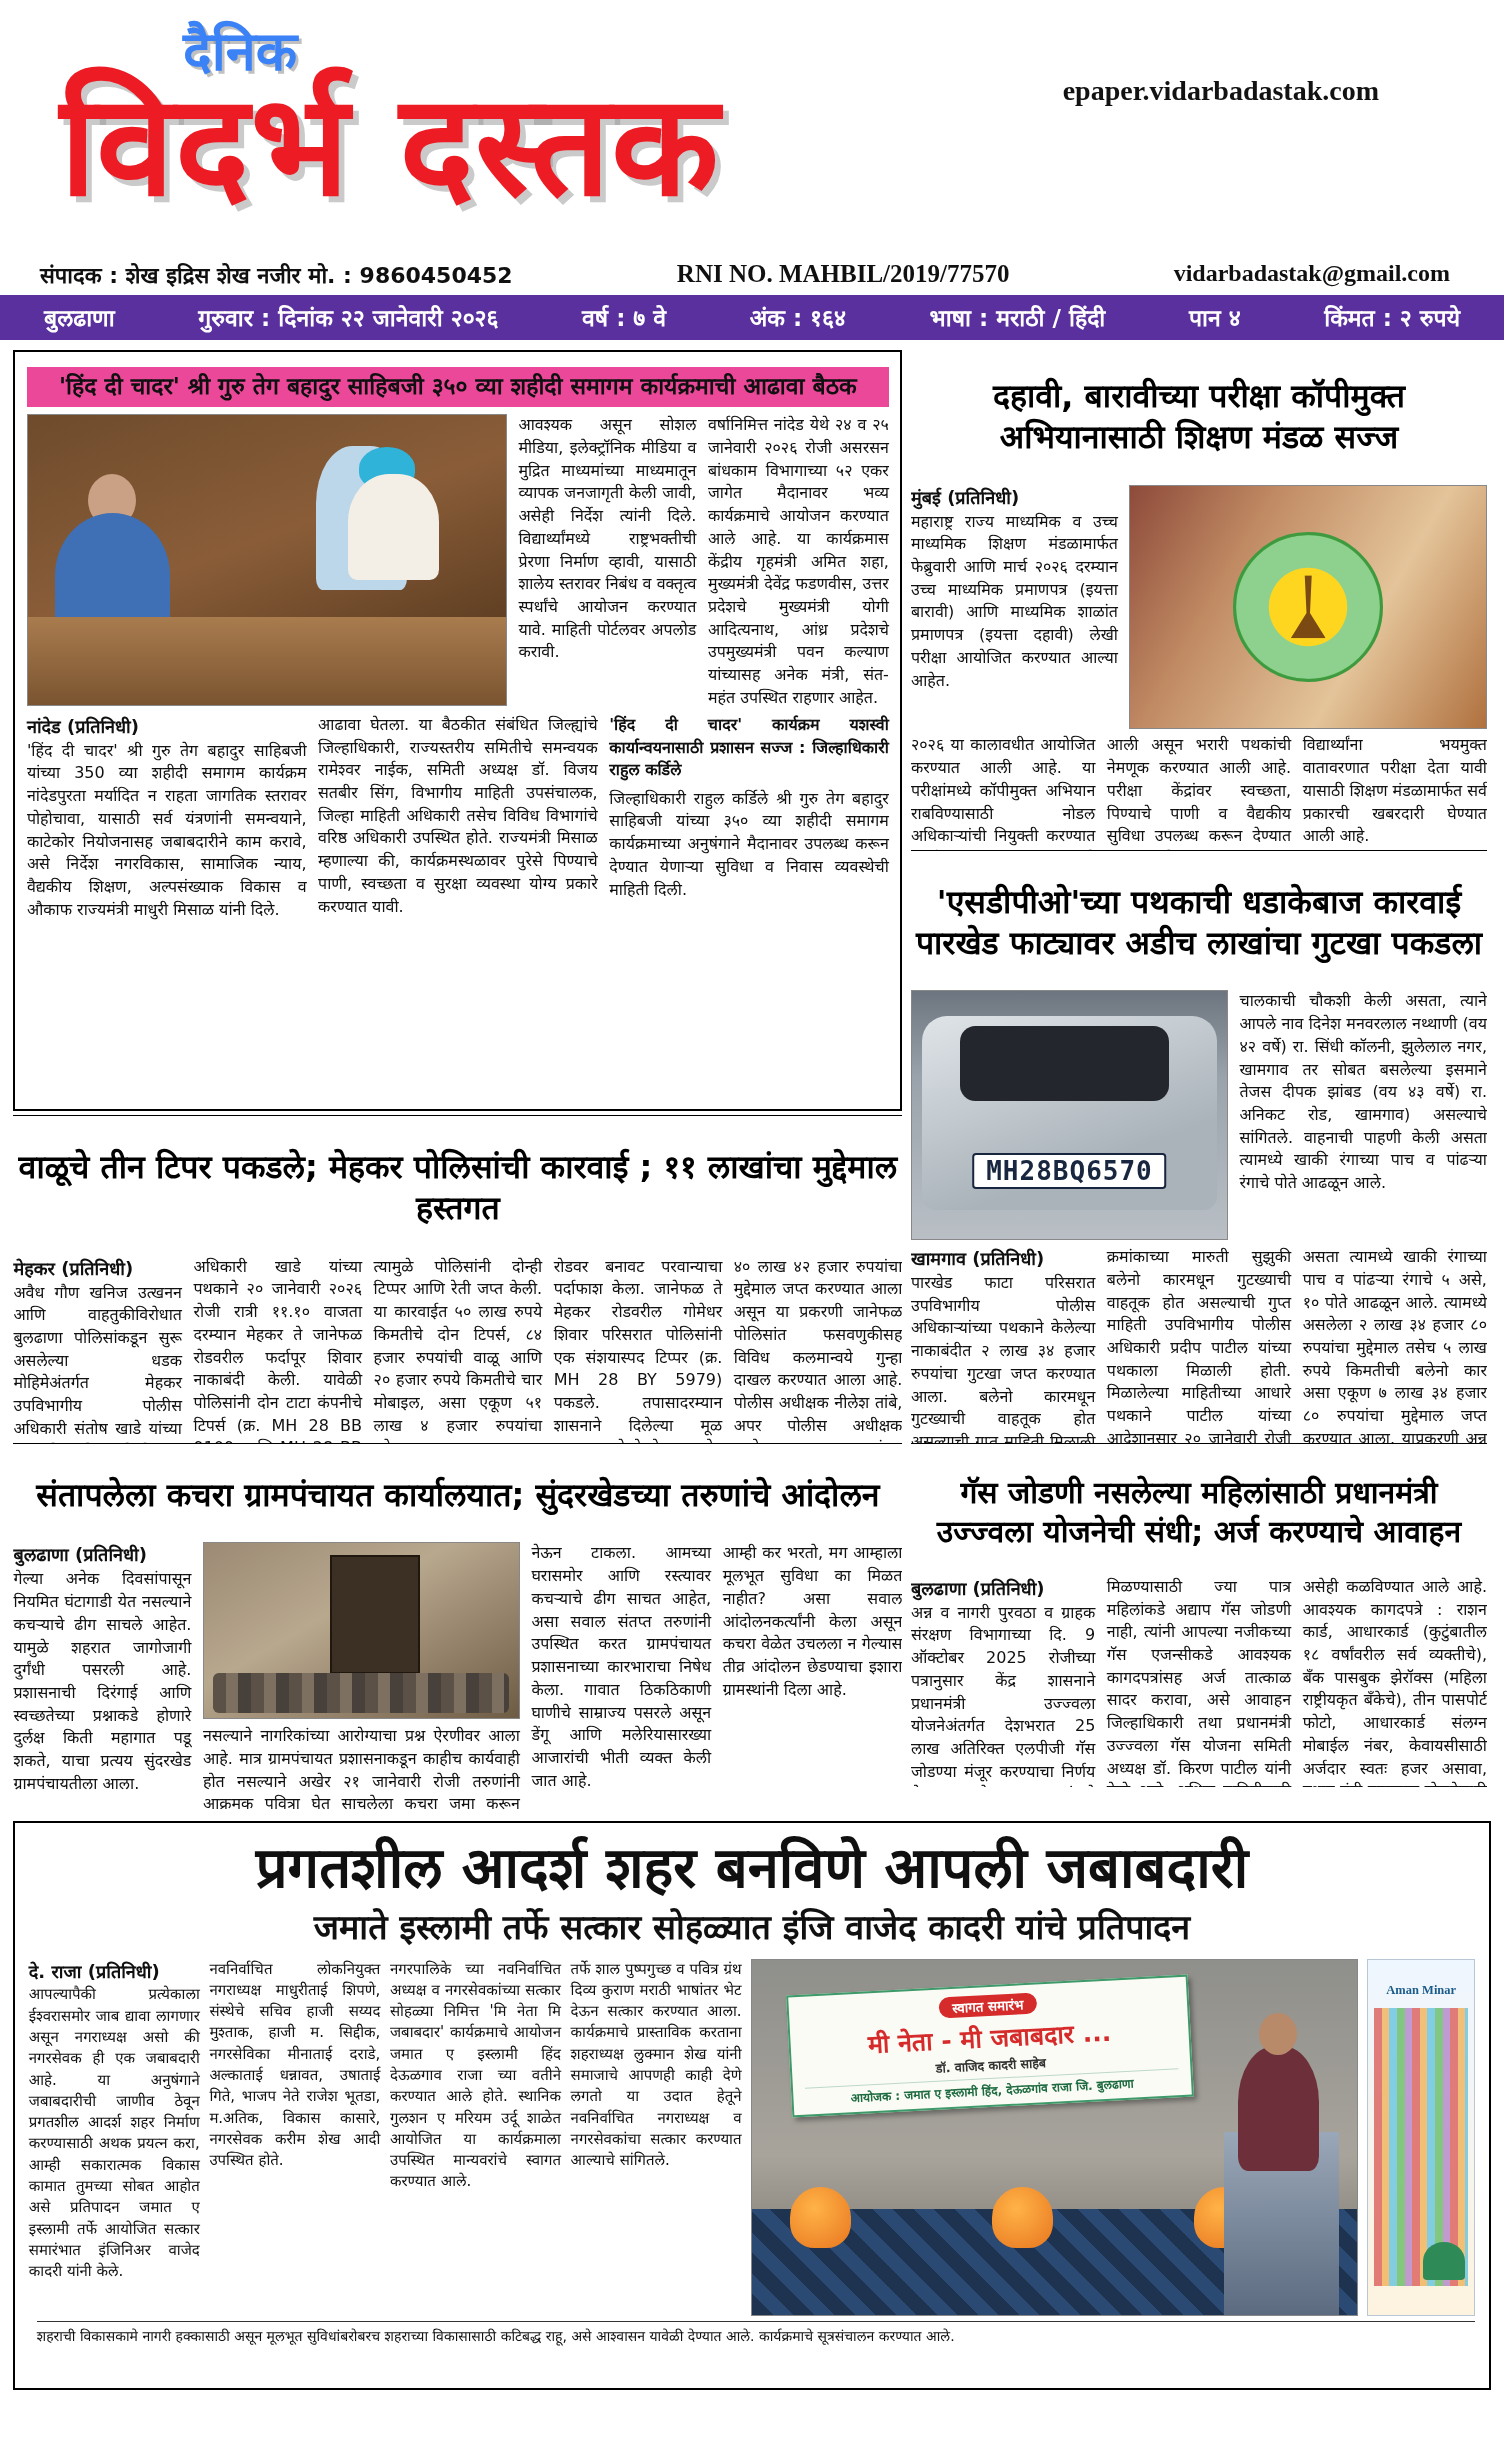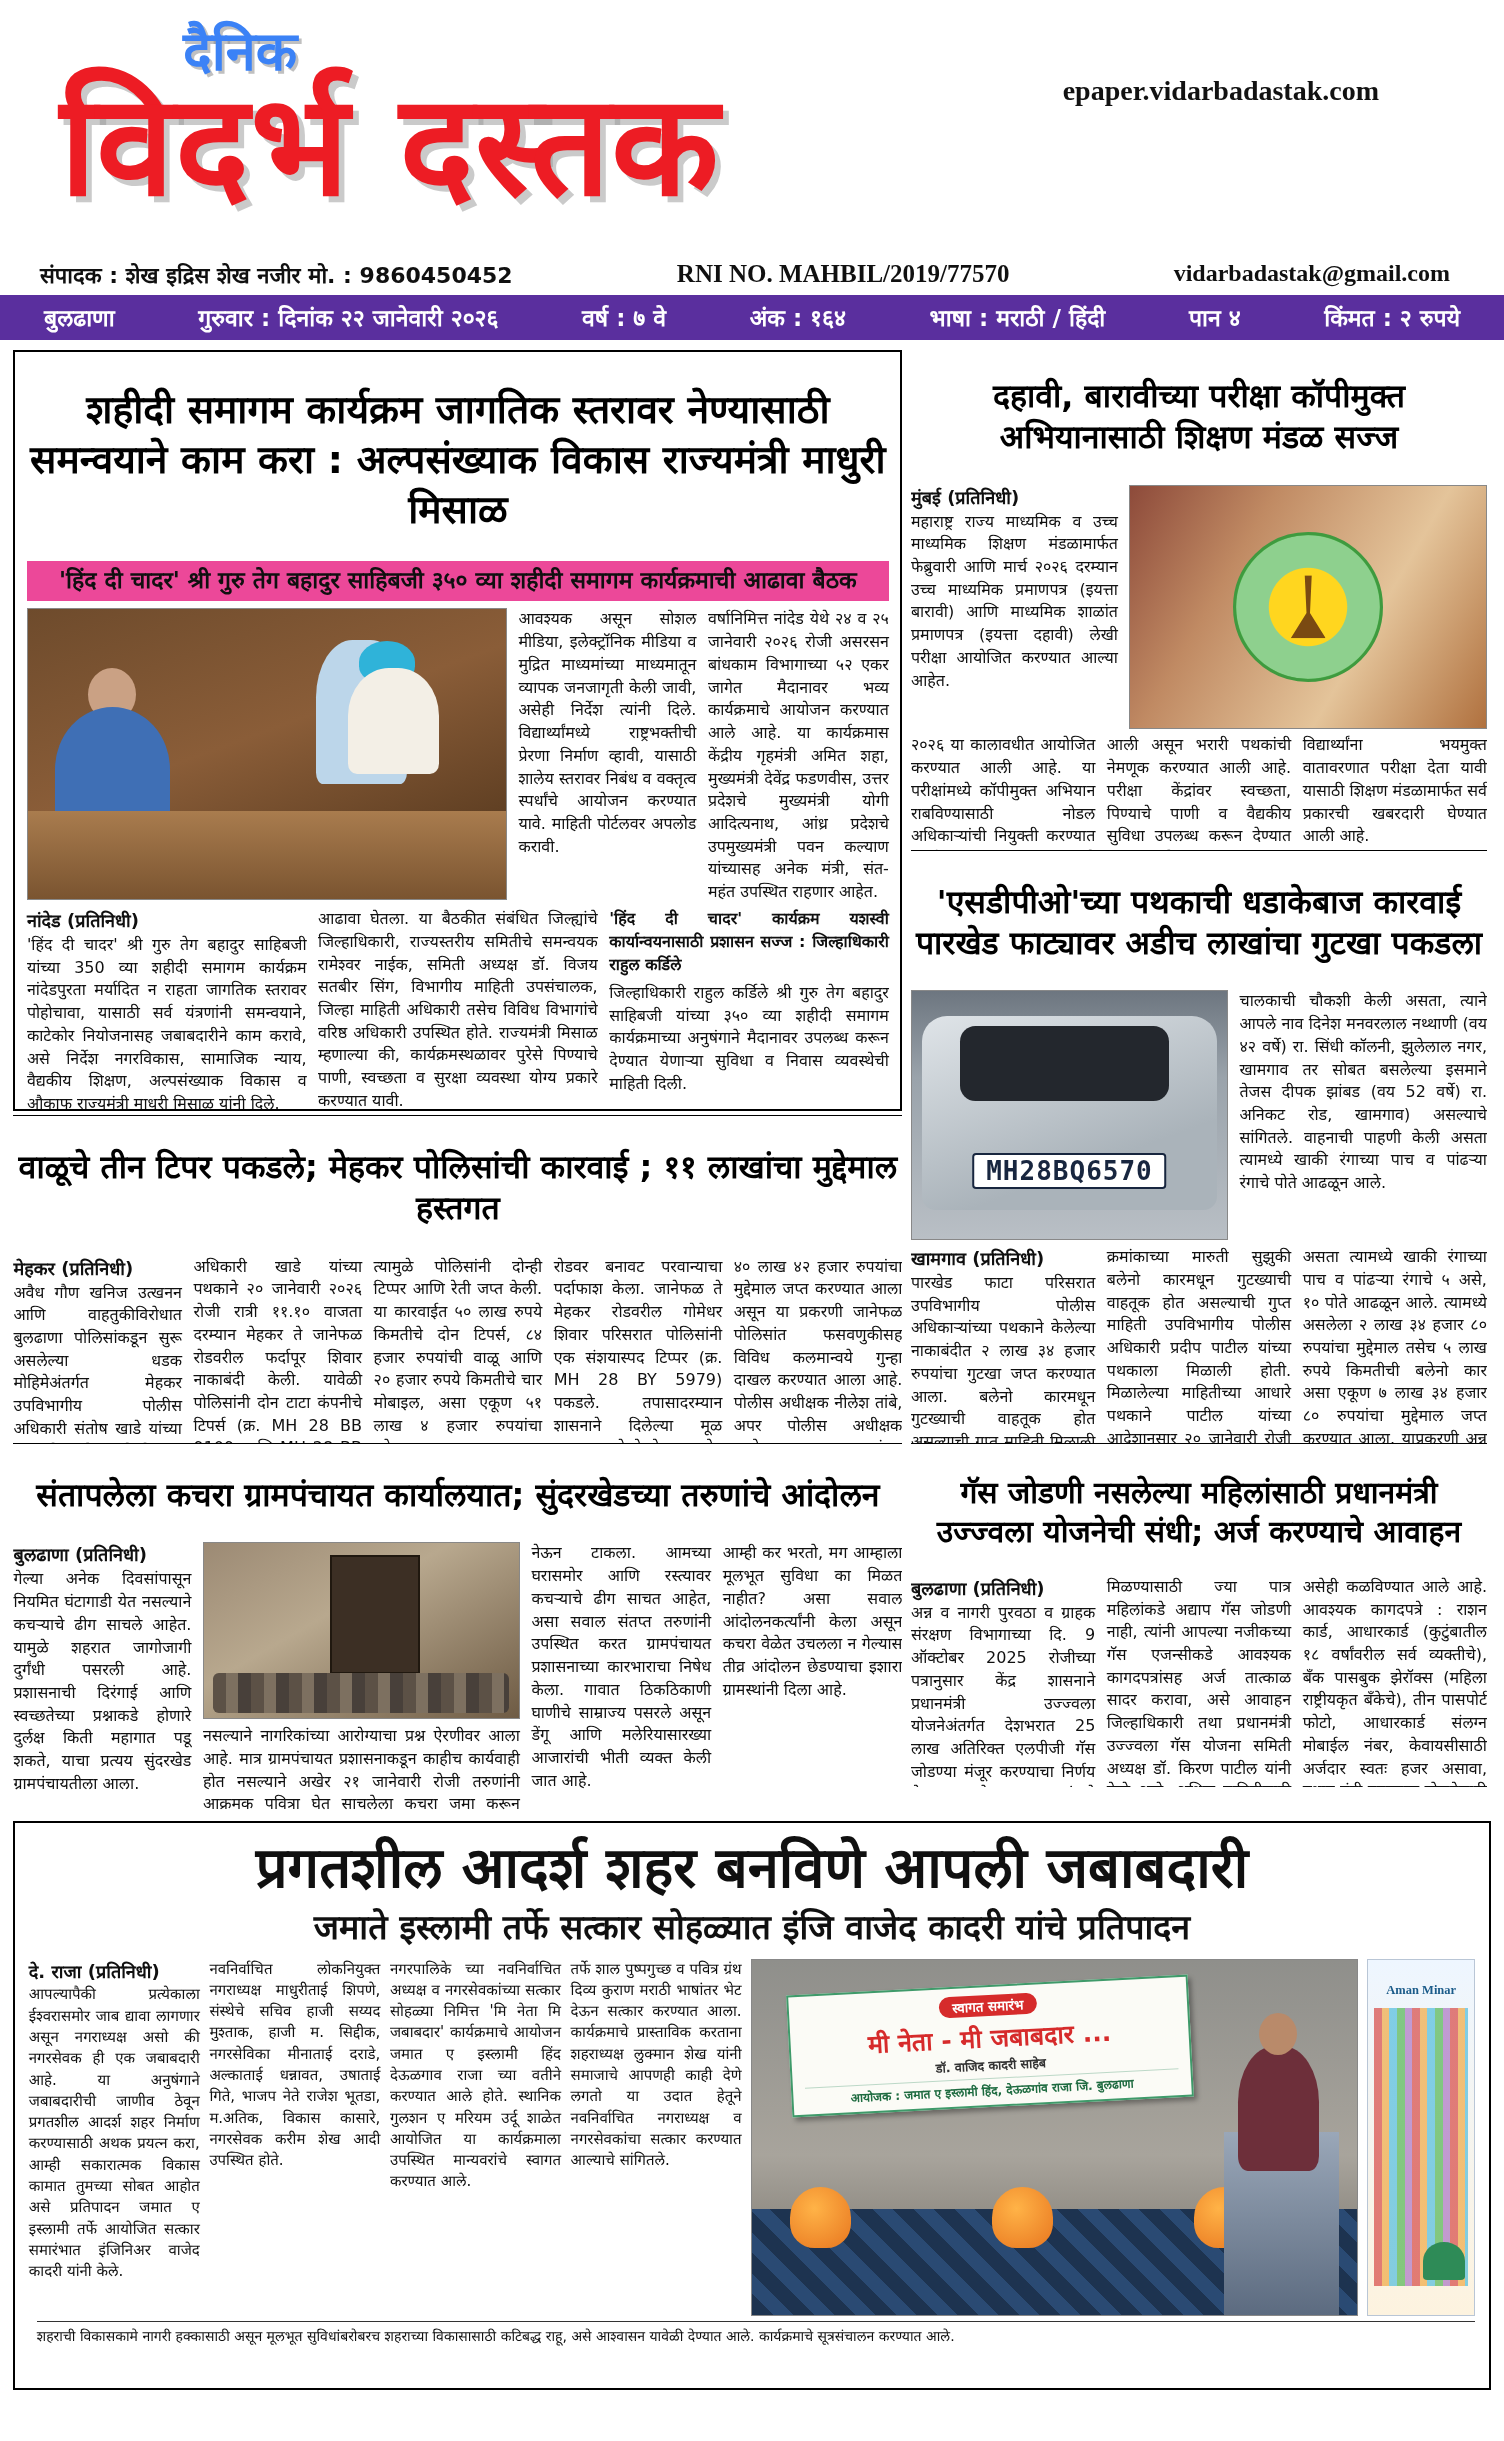--- a/index.html
+++ b/index.html
@@ -129,21 +129,20 @@
     <span>भाषा : मराठी / हिंदी</span>
     <span>पान ४</span>
     <span>किंमत : २ रुपये</span>
   </div>
 
   <div class="content">
 
     <div>
 
       <article class="article lead">
-        <h1 class="headline">शहीदी समागम कार्यक्रम जागतिक स्तरावर नेण्यासाठी समन्वयाने काम करा : अल्पसंख्याक विकास राज्यमंत्री माधुरी मिसाळ</h1>
         <div class="subhead">'हिंद दी चादर' श्री गुरु तेग बहादुर साहिबजी ३५० व्या शहीदी समागम कार्यक्रमाची आढावा बैठक</div>
         <div class="cols lead-row1 colsep">
           <div class="photo photo-lead">
             <span class="p-head1"></span>
             <span class="p-blue"></span>
             <span class="p-shirt"></span>
             <span class="turban"></span>
             <span class="p-turban"></span>
             <span class="desk"></span>
           </div>
@@ -245,21 +244,21 @@
 
       <article class="article r-art sdpo rule-top">
         <h2 class="headline">'एसडीपीओ'च्या पथकाची धडाकेबाज कारवाई पारखेड फाट्यावर अडीच लाखांचा गुटखा पकडला</h2>
         <div class="cols sdpo-row1 colsep">
           <div class="photo photo-car">
             <span class="car-body"></span>
             <span class="car-window"></span>
             <span class="plate">MH28BQ6570</span>
           </div>
           <div>
-              <p class="bt">चालकाची चौकशी केली असता, त्याने आपले नाव दिनेश मनवरलाल नथ्थाणी (वय ४२ वर्षे) रा. सिंधी कॉलनी, झुलेलाल नगर, खामगाव तर सोबत बसलेल्या इसमाने तेजस दीपक झांबड (वय 52 वर्षे) रा. अनिकट रोड, खामगाव) असल्याचे सांगितले. वाहनाची पाहणी केली असता त्यामध्ये खाकी रंगाच्या पाच व पांढऱ्या रंगाचे पोते आढळून आले.</p>
+              <p class="bt">चालकाची चौकशी केली असता, त्याने आपले नाव दिनेश मनवरलाल नथ्थाणी (वय ४२ वर्षे) रा. सिंधी कॉलनी, झुलेलाल नगर, खामगाव तर सोबत बसलेल्या इसमाने तेजस दीपक झांबड (वय ४३ वर्षे) रा. अनिकट रोड, खामगाव) असल्याचे सांगितले. वाहनाची पाहणी केली असता त्यामध्ये खाकी रंगाच्या पाच व पांढऱ्या रंगाचे पोते आढळून आले.</p>
             </div>
         </div>
         <div class="cols sdpo-row2 colsep">
           <div>
             <p class="dateline">खामगाव (प्रतिनिधी)</p>
             <p class="bt">पारखेड फाटा परिसरात उपविभागीय पोलीस अधिकाऱ्यांच्या पथकाने केलेल्या नाकाबंदीत २ लाख ३४ हजार रुपयांचा गुटखा जप्त करण्यात आला. बलेनो कारमधून गुटख्याची वाहतूक होत असल्याची गुप्त माहिती मिळाली होती.</p>
           </div>
           <div>
               <p class="bt">क्रमांकाच्या मारुती सुझुकी बलेनो कारमधून गुटख्याची वाहतूक होत असल्याची गुप्त माहिती उपविभागीय पोलीस अधिकारी प्रदीप पाटील यांच्या पथकाला मिळाली होती. मिळालेल्या माहितीच्या आधारे पथकाने पाटील यांच्या आदेशानुसार २० जानेवारी रोजी नाकाबंदी केली.</p>
             </div>

